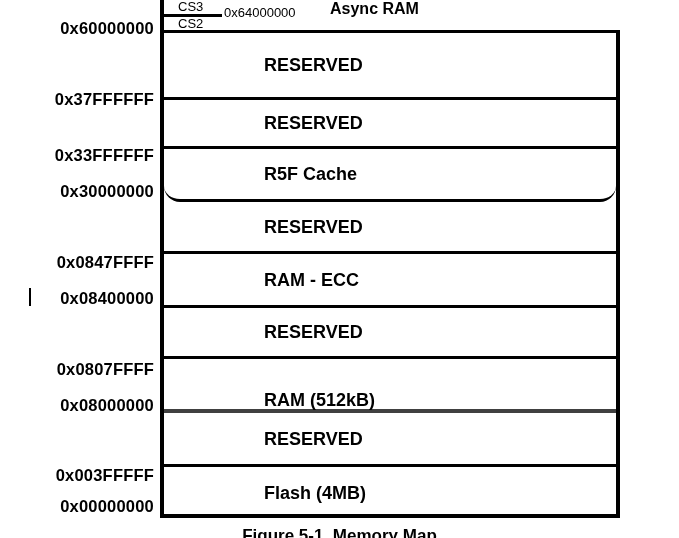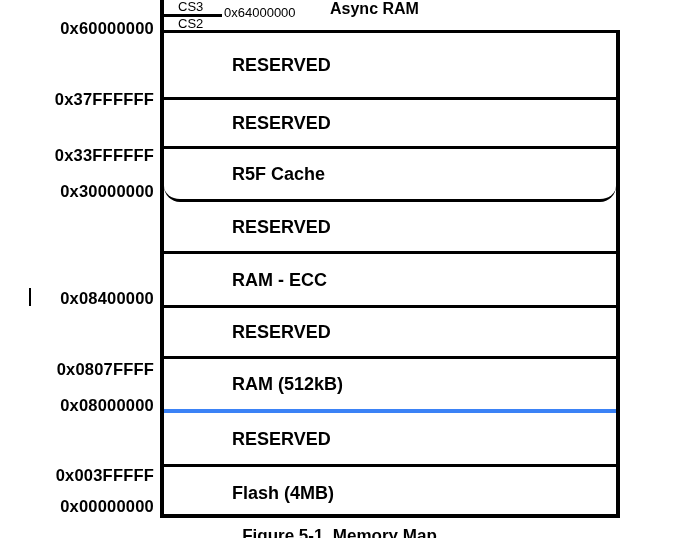--- a/index.html
+++ b/index.html
@@ -47,25 +47,25 @@
   .row {
     position: absolute;
     left: 0;
     width: 100%;
     box-sizing: border-box;
     border-bottom: 3px solid #000;
     display: flex;
     align-items: center;
   }
   .row.nobord { border-bottom: none; }
-  .row.thick  { border-bottom: 4px solid #3b82f6; }
+  .row.thick  { border-bottom: 4px solid #404040; align-items: flex-end; }
   .row-label {
     font-size: 18px;
     font-weight: bold;
-    padding-left: 68px;
+    padding-left: 100px;
     white-space: nowrap;
     line-height: 1;
   }
 
   
   #cs-block {
     position: absolute;
     left: 160px;
     top: 0px;
     width: 200px;
@@ -148,20 +148,21 @@
     <div class="cs-text" id="cs3-text">CS3</div>
     <div class="cs-text" id="cs2-text">CS2</div>
   </div>
   <div id="cs-addr">0x64000000</div>
   <div id="async-label">Async RAM</div>
 
   <div class="addr" style="top:20px;">0x60000000</div>
   <div class="addr" style="top:91px;padding-left:26px;">0x37FFFFFF</div>
   <div class="addr" style="top:147px;padding-left:19px;">0x33FFFFFF</div>
   <div class="addr" style="top:183px;">0x30000000</div>
+  <div class="addr" style="top:254px;">0x0847FFFF</div>
   <div class="addr" style="top:290px;">0x08400000</div>
   <div class="addr" style="top:361px;">0x0807FFFF</div>
   <div class="addr" style="top:397px;">0x08000000</div>
   <div class="addr" style="top:467px;padding-left:32px;">0x003FFFFF</div>
   <div class="addr" style="top:498px;">0x00000000</div>
 
   <div id="tick-08400000"></div>
 
   <div id="map">
 

